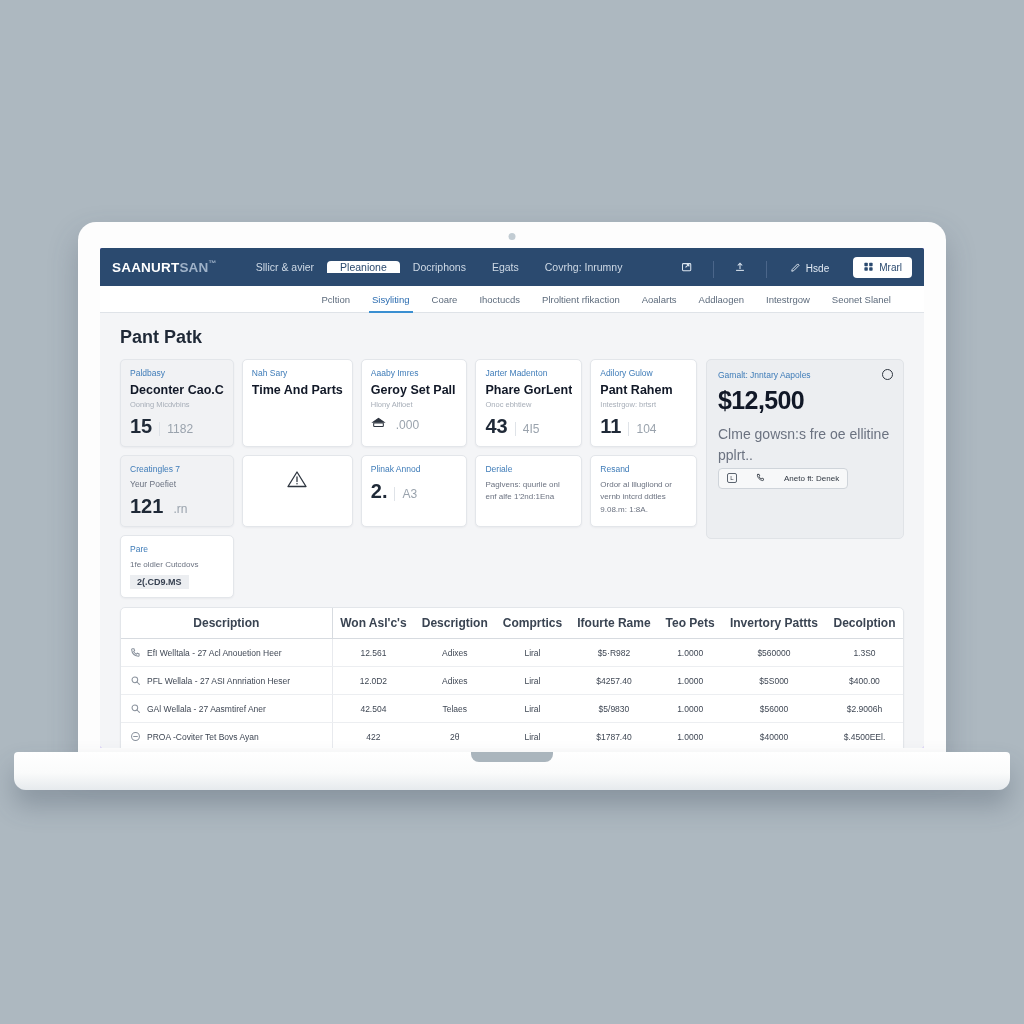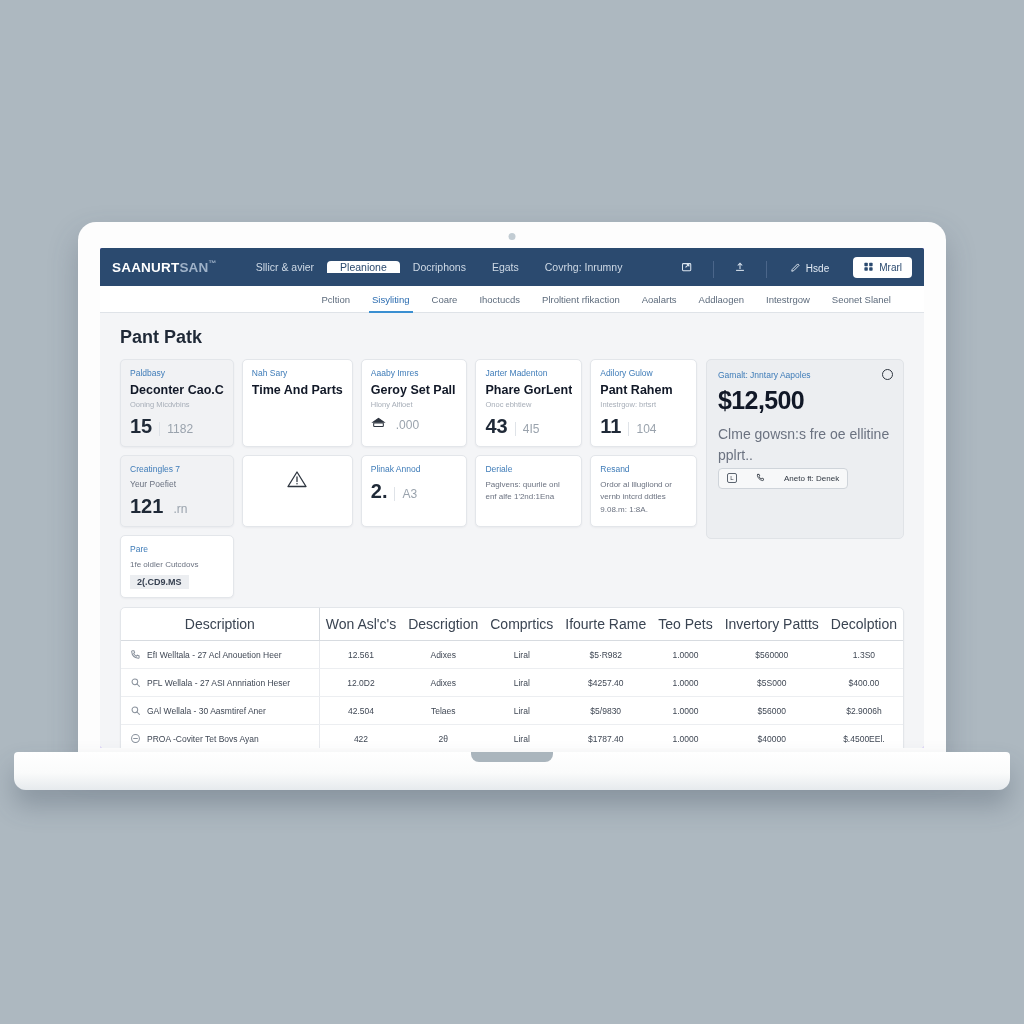--- a/index.html
+++ b/index.html
@@ -285,22 +285,22 @@
   .table-wrap {
     margin-top: 9px;
     background: #ffffff;
     border: 1px solid #e3e6ea;
     border-radius: 5px;
     overflow: hidden;
     box-shadow: 0 1px 2px rgba(30,41,59,0.05);
   }
   table { width: 100%; border-collapse: collapse; }
   thead th {
-    font-size: 14px;
-    font-weight: normal;
+    font-size: 12px;
+    font-weight: bold;
     color: #3a4452;
     padding: 8px 6px;
     text-align: center;
     border-bottom: 1.5px solid #d7dbe0;
     white-space: nowrap;
   }
   tbody td {
     font-size: 8.5px;
     color: #3f4754;
     padding: 8px 6px;
@@ -598,21 +598,21 @@
                 <td>$400.00</td>
               </tr>
 
               <tr>
                 <td class="cell-name">
                   <span class="row-icon">
                     <svg viewBox="0 0 14 14" fill="none" stroke="currentColor" stroke-width="1.3">
                         <circle cx="6.2" cy="6.2" r="3.6"></circle>
                         <path d="M8.9 8.9 L12 12" stroke-linecap="round"></path>
                       </svg>
-                  </span><span>GAl Wellala - 30 Aasmtiref Aner</span>
+                  </span><span>GAl Wellala - 27 Aasmtiref Aner</span>
                 </td>
                 <td>42.504</td>
                 <td>Telaes</td>
                 <td>Liral</td>
                 <td>$5/9830</td>
                 <td>1.0000</td>
                 <td>$56000</td>
                 <td>$2.9006h</td>
               </tr>
 

